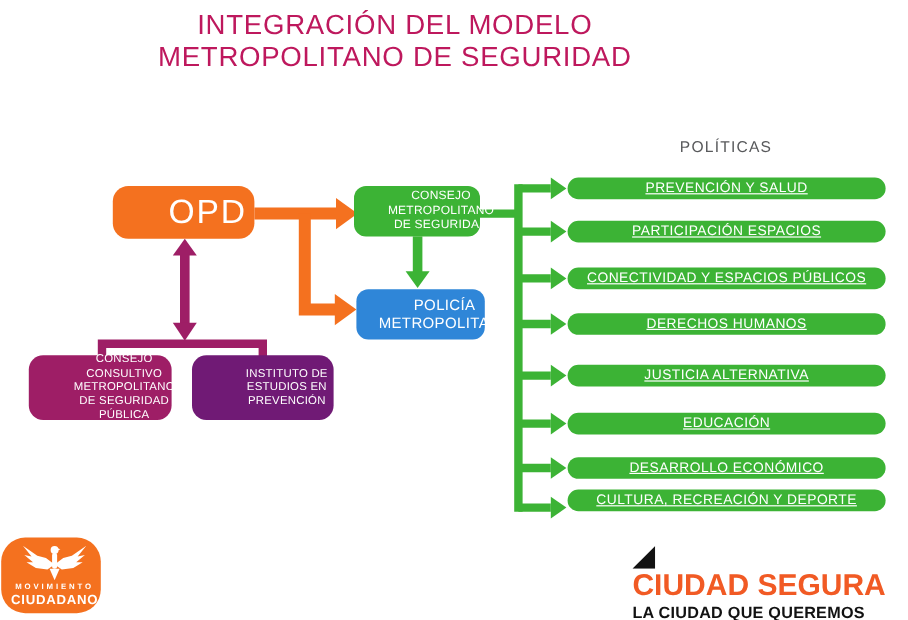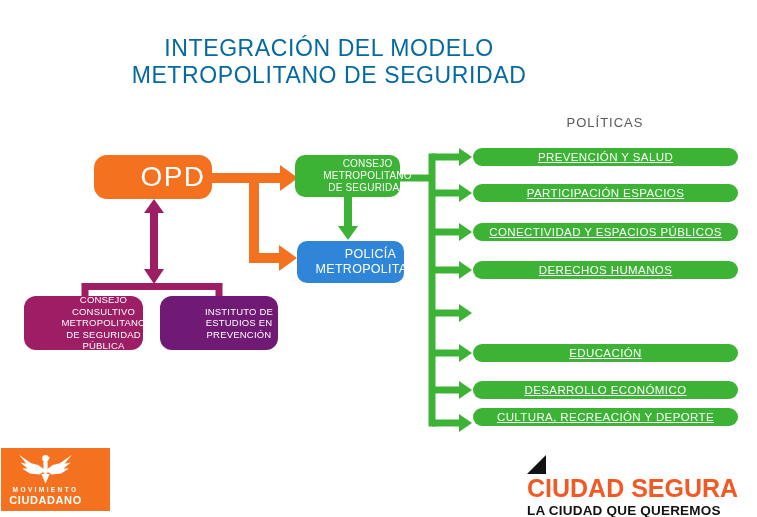--- a/index.html
+++ b/index.html
@@ -5,21 +5,21 @@
   html,body{margin:0;padding:0;background:#ffffff;}
   .stage{
     position:relative;width:757px;height:517px;background:#ffffff;
     font-family:"Liberation Sans", sans-serif;overflow:hidden;
   }
   .abs{position:absolute;}
 
   
   .title{
     left:0;top:7px;width:658px;text-align:center;
-    color:#0369a1;font-size:23px;line-height:27px;letter-spacing:0.6px;margin-top:28px;
+    color:#be185d;font-size:23px;line-height:27px;letter-spacing:0.6px;
   }
 
   
   svg.connectors{left:0;top:0;width:757px;height:517px;}
 
   
   .node{
     display:flex;align-items:center;justify-content:center;text-align:center;
     color:#ffffff;box-sizing:border-box;padding-left:40px;
   }
@@ -51,21 +51,21 @@
     left:505px;top:115px;width:200px;text-align:center;
     color:#58595B;font-size:13px;letter-spacing:1px;
   }
   .pill{
     left:473px;width:265px;height:18px;border-radius:9px;background:#3CB335;
     color:#ffffff;font-size:11.5px;letter-spacing:0.4px;
     display:flex;align-items:center;justify-content:center;text-align:center;text-decoration:underline;
   }
 
   
-  .mc-logo{left:1px;top:448px;width:109px;height:63px;background:#F4711F;}
+  .mc-logo{left:1px;top:448px;width:83px;height:63px;background:#F4711F;border-radius:20px;}
   .mc-eagle{position:absolute;left:6px;top:2px;width:77px;height:36px;}
   .mc-line1{
     position:absolute;left:0;top:38px;width:89px;text-align:center;
     color:#ffffff;font-size:6.5px;font-weight:bold;letter-spacing:2.4px;
   }
   .mc-line2{
     position:absolute;left:0;top:46px;width:89px;text-align:center;
     color:#ffffff;font-size:11px;font-weight:bold;letter-spacing:0.6px;
   }
 
@@ -181,20 +181,21 @@
       <span>PREVENCIÓN</span>
     </div>
   </div>
 
   <div class="abs politicas-label">POLÍTICAS</div>
 
   <div class="abs pill" style="top:148px;">PREVENCIÓN Y SALUD</div>
   <div class="abs pill" style="top:184px;">PARTICIPACIÓN ESPACIOS</div>
   <div class="abs pill" style="top:223px;">CONECTIVIDAD Y ESPACIOS PÚBLICOS</div>
   <div class="abs pill" style="top:261px;">DERECHOS HUMANOS</div>
+  <div class="abs pill" style="top:304px;">JUSTICIA ALTERNATIVA</div>
   <div class="abs pill" style="top:344px;">EDUCACIÓN</div>
   <div class="abs pill" style="top:381px;">DESARROLLO ECONÓMICO</div>
   <div class="abs pill" style="top:408px;">CULTURA, RECREACIÓN Y DEPORTE</div>
 
   <div class="abs mc-logo">
     <svg class="mc-eagle" viewBox="0 0 100 60">
       <g fill="#ffffff">
         <polygon points="50,34 38,25 26,22 6,8 18,23 8,21 20,31 11,31 24,39 40,41"></polygon>
         <polygon points="50,34 62,25 74,22 94,8 82,23 92,21 80,31 89,31 76,39 60,41"></polygon>
         <rect x="46.5" y="18" width="7" height="22" rx="3"></rect>

